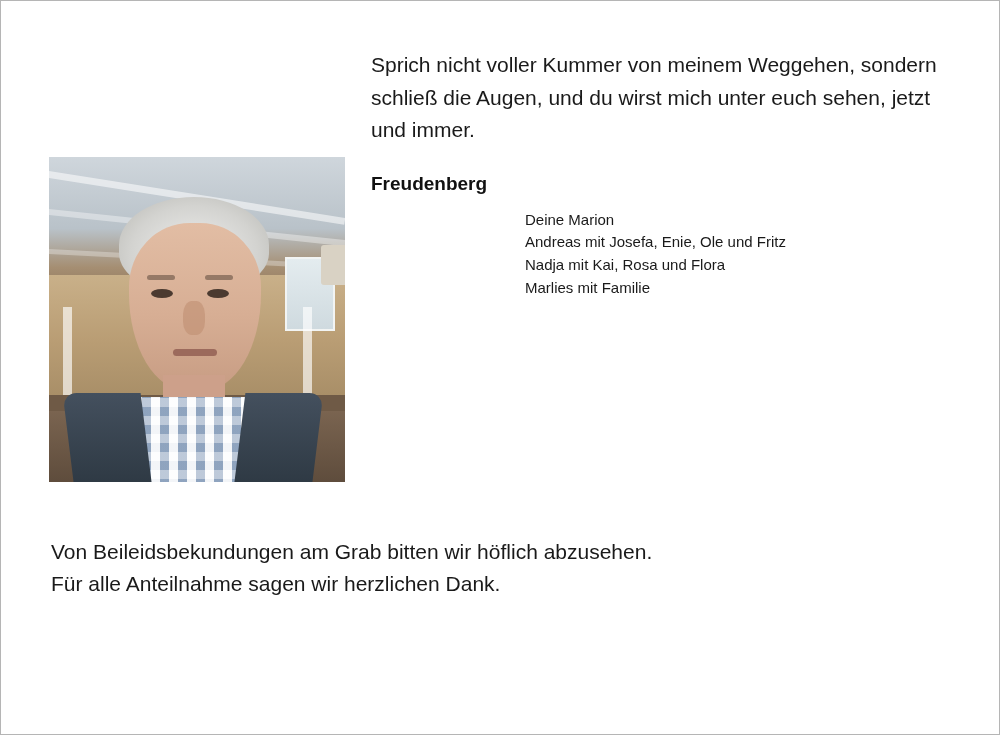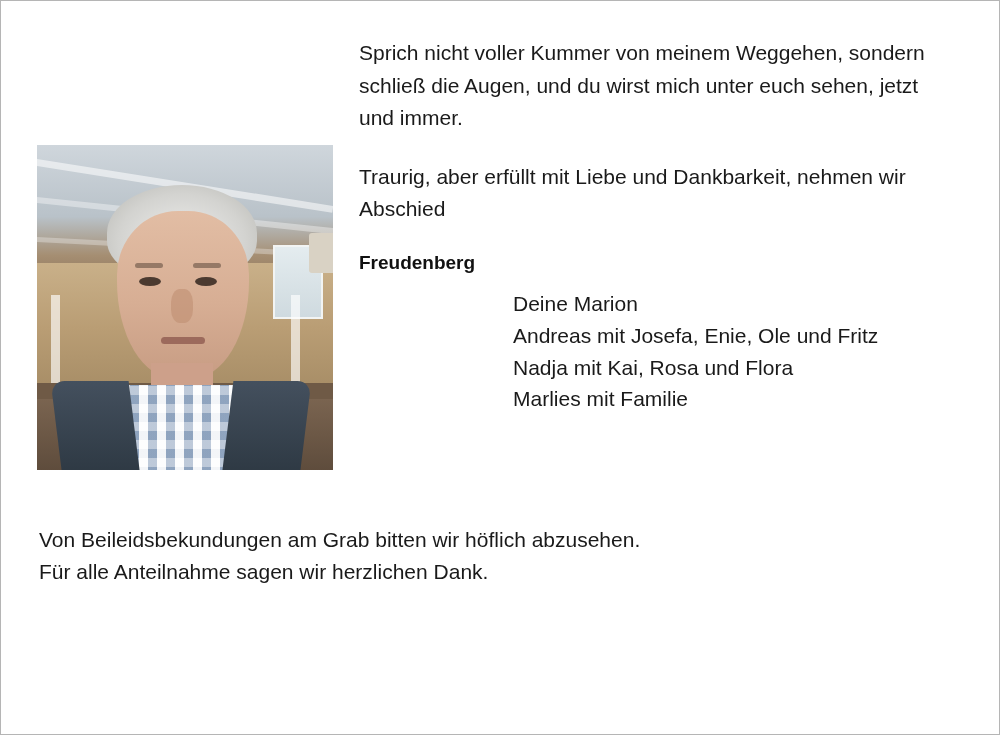--- a/index.html
+++ b/index.html
@@ -14,21 +14,21 @@
     color: #1a1a1a;
     overflow: hidden;
   }
   .obituary {
     position: relative;
     width: 1000px;
     height: 735px;
     box-sizing: border-box;
     border: 1px solid #b5b5b5;
     background: #ffffff;
-    padding: 0;
+    padding: 12px;
   }
 
   
   .upper {
     display: flex;
     align-items: flex-start;
     padding: 26px 40px 0 36px;
     box-sizing: border-box;
   }
   .photo-col {
@@ -191,21 +191,21 @@
   .dates .gap { display: inline-block; width: 38px; }
   .place {
     margin: 26px 0 0 0;
     font-size: 19px;
     font-weight: 700;
     color: #111111;
   }
   .survivors {
     margin: 14px 0 16px 0;
     padding-left: 154px;
-    font-size: 21px;
+    font-size: 15px;
     line-height: 1.52;
   }
 
   
   .lower {
     padding: 0 40px 0 38px;
     margin-top: 54px;
     font-size: 21px;
     line-height: 1.5;
   }
@@ -245,21 +245,20 @@
             <div class="ph-shirt"></div>
             <div class="ph-vest-l"></div>
             <div class="ph-vest-r"></div>
           </div>
         </div>
       </div>
     </div>
 
     <div class="text-col">
       <p class="verse">Sprich nicht voller Kummer von meinem Weggehen, sondern schließ die Augen, und du wirst mich unter euch sehen, jetzt und immer.</p>
-      <p class="intro">Traurig, aber erfüllt mit Liebe und Dankbarkeit, nehmen wir Abschied</p>
 
 
 
       <div class="place">Freudenberg</div>
 
       <div class="survivors">
         <div>Deine Marion</div>
         <div>Andreas mit Josefa, Enie, Ole und Fritz</div>
         <div>Nadja mit Kai, Rosa und Flora</div>
         <div>Marlies mit Familie</div>

